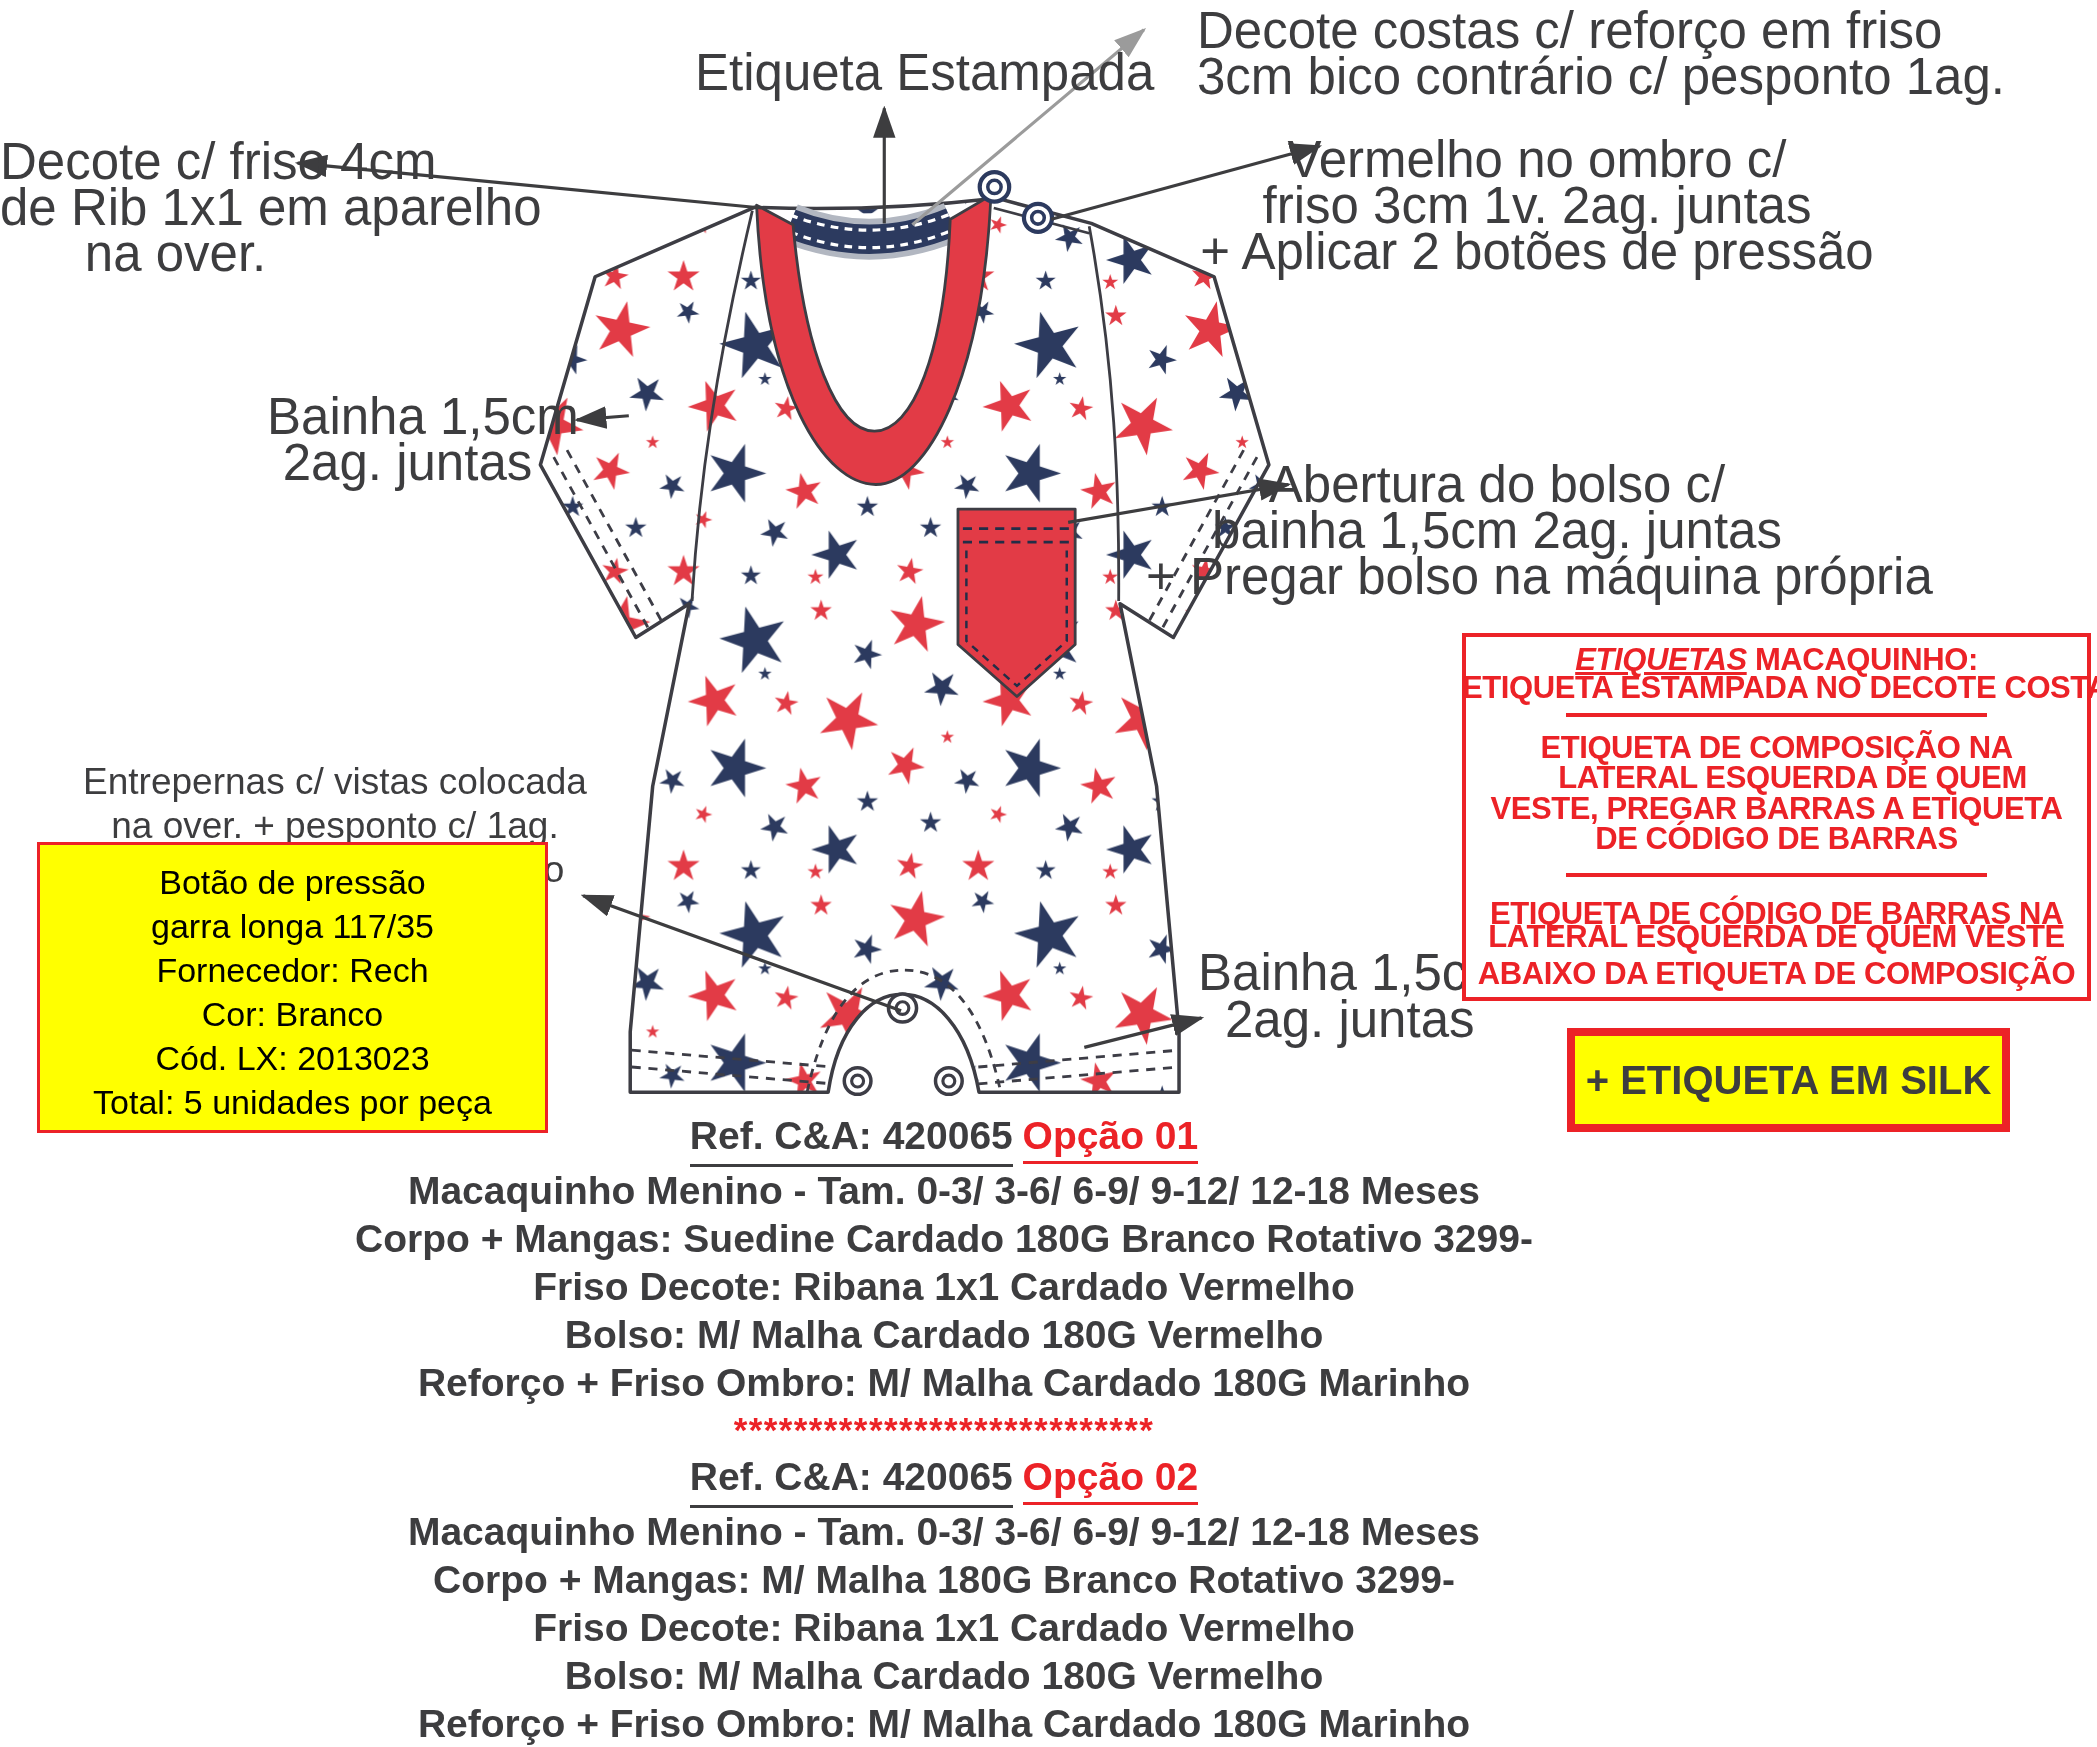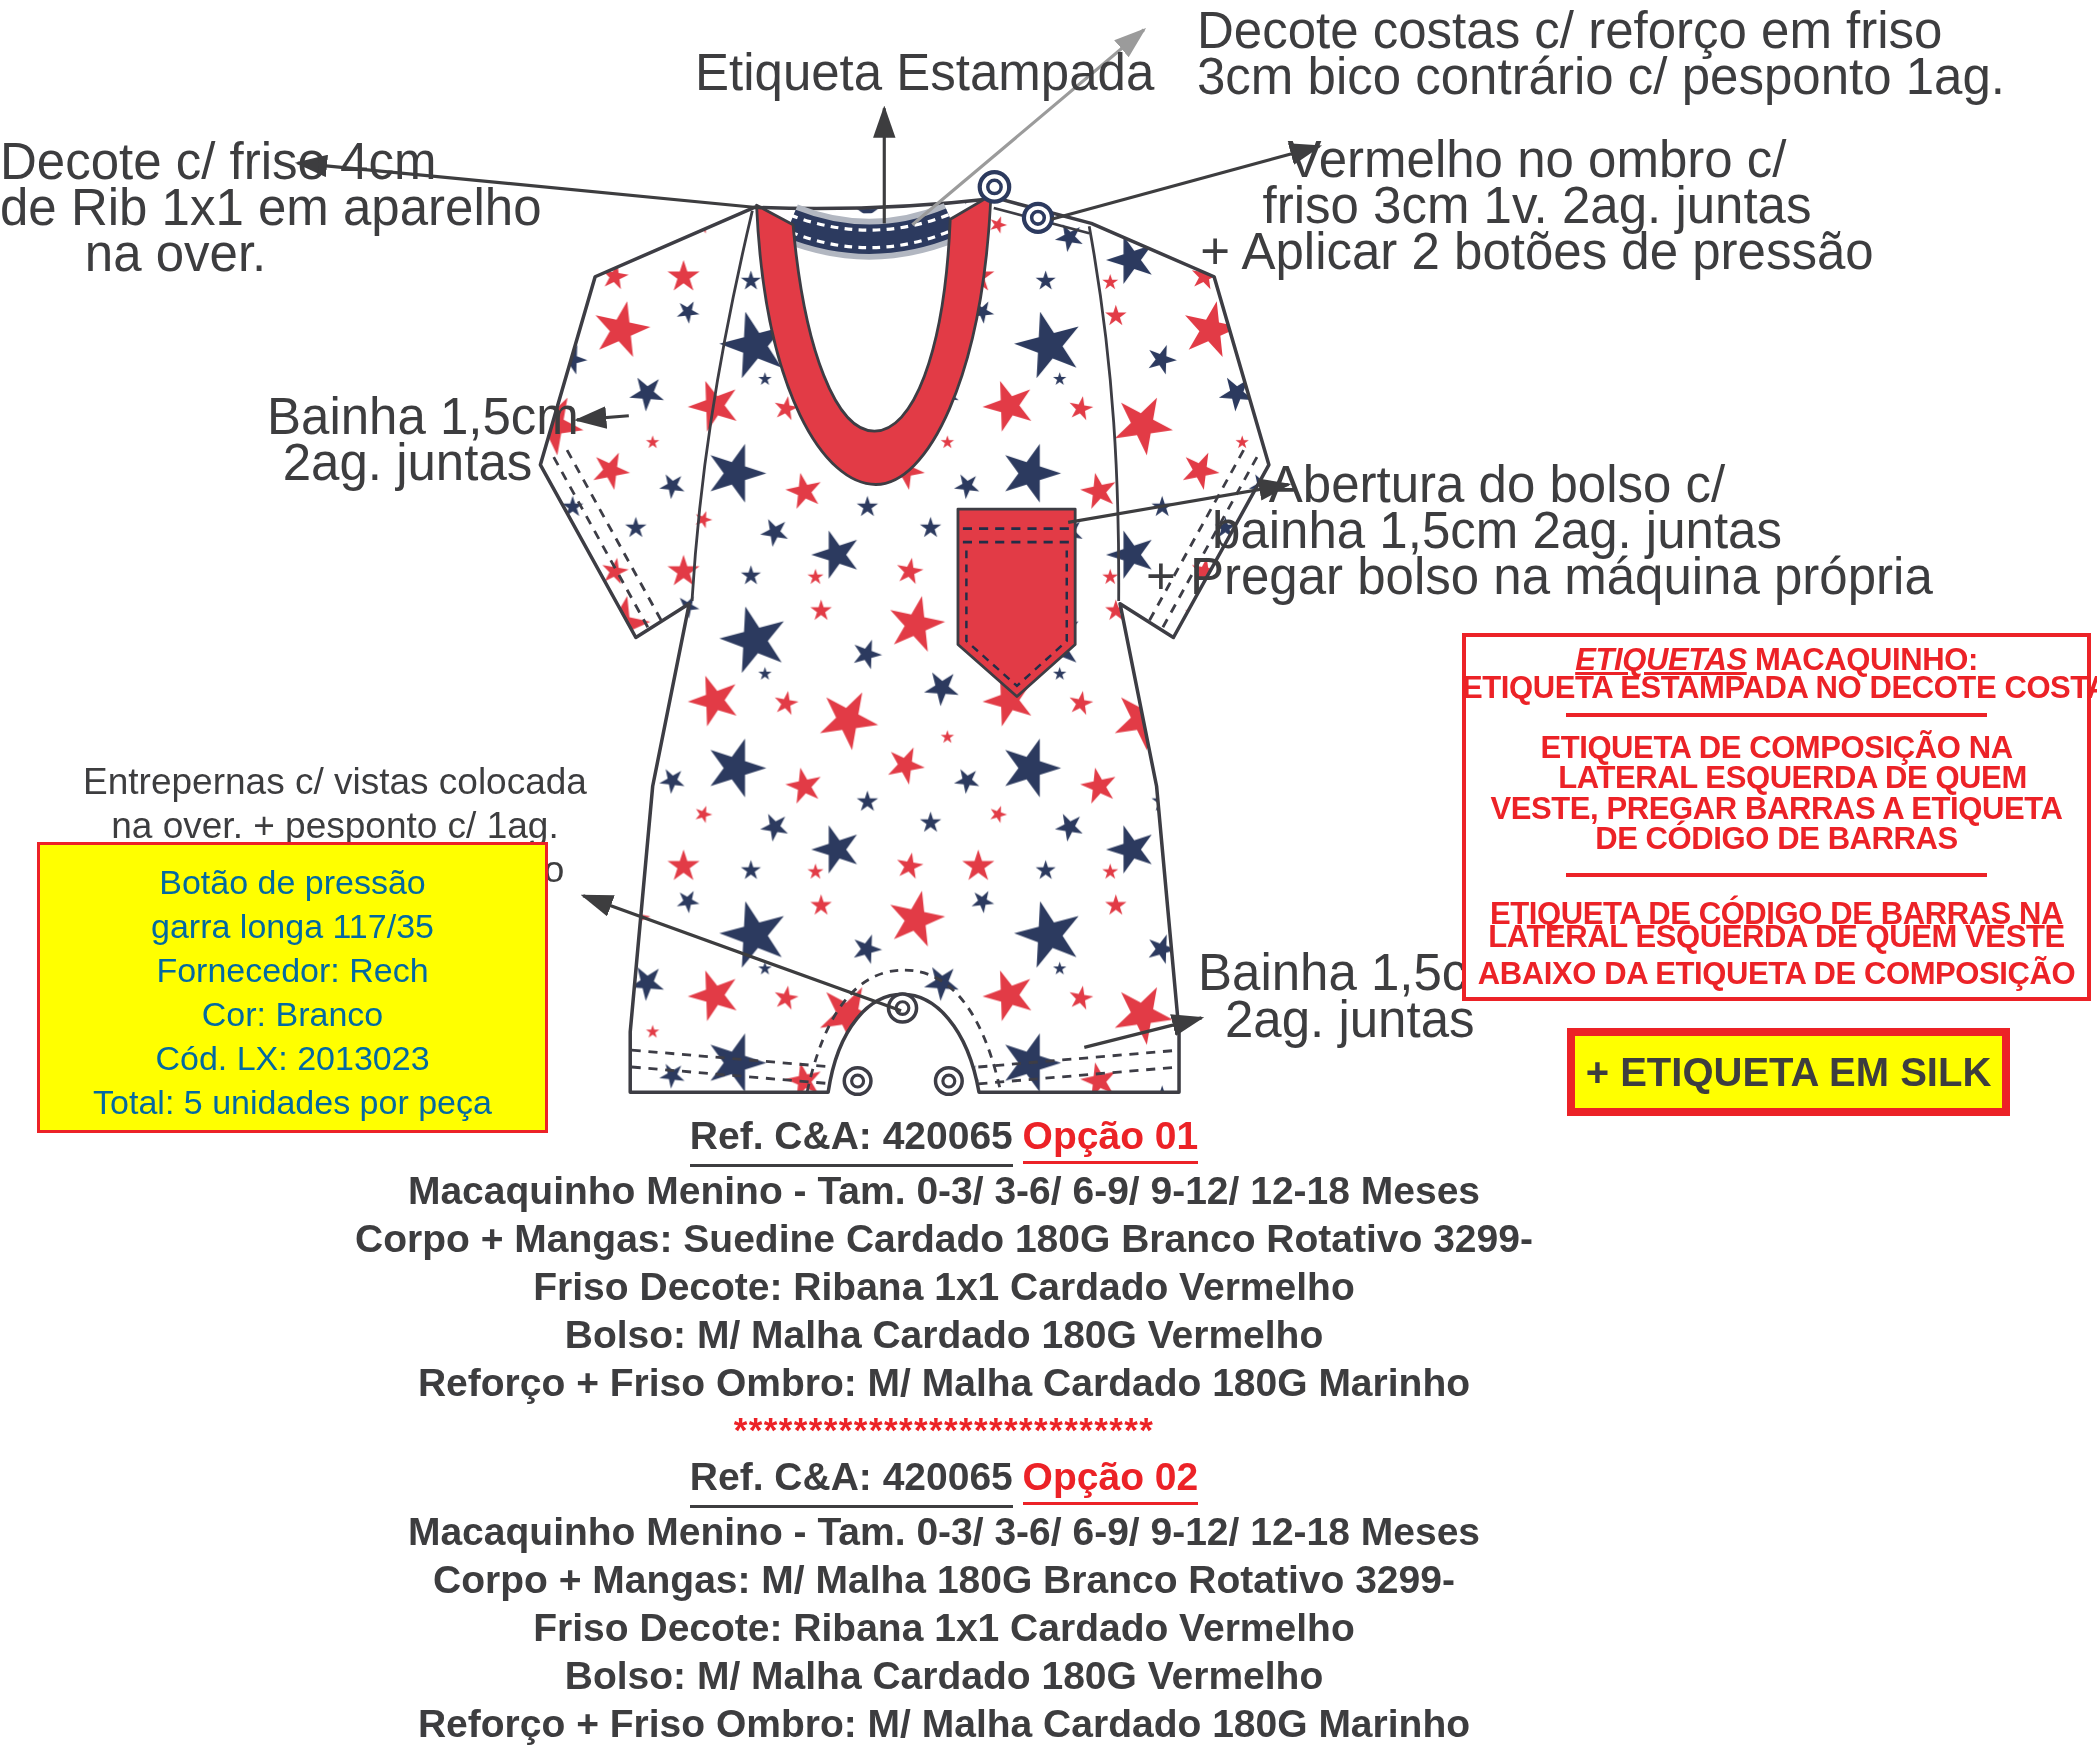--- a/index.html
+++ b/index.html
@@ -4,28 +4,28 @@
 <style>
   html,body{margin:0;padding:0;background:#ffffff;}
   .canvas{position:relative;width:2097px;height:1748px;overflow:hidden;background:#fff;
           font-family:"Liberation Sans",sans-serif;color:#3d3d3f;}
   .art{position:absolute;left:0;top:0;}
   .ann{position:absolute;text-align:center;font-size:51px;line-height:46px;color:#3d3d3f;white-space:nowrap;}
   .ann div{white-space:nowrap;}
   .ann.tight{line-height:44px;font-size:37px;}
   .bbox{position:absolute;left:37px;top:842px;width:511px;height:291px;background:#ffff00;
         border:3.5px solid #ec2227;box-sizing:border-box;text-align:center;
-        font-size:34px;line-height:44px;color:#0369a1;padding-top:14.7px;}
+        font-size:34px;line-height:44px;color:#000000;padding-top:14.7px;}
   .rbx{position:absolute;left:1462px;top:633px;width:629px;height:368px;border:4.2px solid #ec2227;
        box-sizing:border-box;background:#fff;}
   .rline{position:absolute;left:1462px;width:629px;text-align:center;font-weight:700;
          font-size:31px;line-height:32px;color:#ec2227;letter-spacing:-0.4px;white-space:nowrap;}
   .rsep{position:absolute;height:3.5px;width:421px;left:1566px;background:#ec2227;}
   .it-u{font-style:italic;text-decoration:underline;}
-  .silk{position:absolute;left:1567px;top:1028px;width:443px;height:88px;background:#ffff00;
+  .silk{position:absolute;left:1567px;top:1028px;width:443px;height:104px;background:#ffff00;
         border:8.4px solid #ec2227;box-sizing:border-box;display:flex;align-items:center;justify-content:center;
         font-weight:700;font-size:40px;color:#3d3d3f;white-space:nowrap;}
   .spec{position:absolute;left:70px;top:1112px;width:1748px;text-align:center;font-weight:700;
         font-size:39px;line-height:48px;color:#3d3d3f;}
   .spec div{white-space:nowrap;}
   .stars-sep{color:#ec2227;font-size:35px;line-height:46px;letter-spacing:1.4px;}
   .uD{display:inline-block;border-bottom:3.5px solid #3d3d3f;padding-bottom:4px;}
   .uR{display:inline-block;border-bottom:3.5px solid #ec2227;padding-bottom:0.7px;color:#ec2227;margin-left:9.8px;}
 </style>
 </head>

